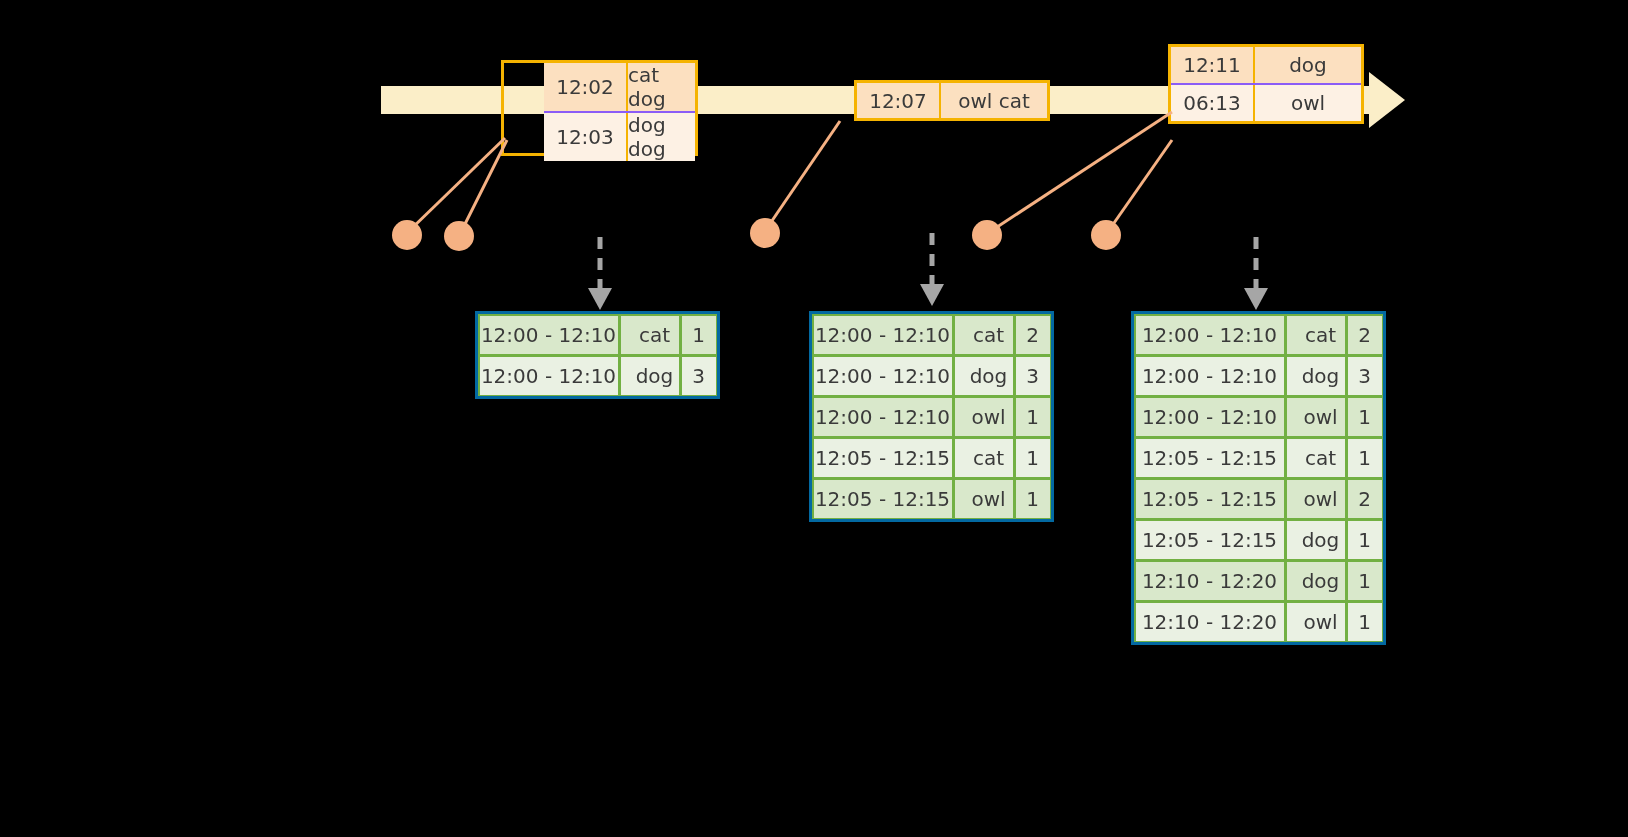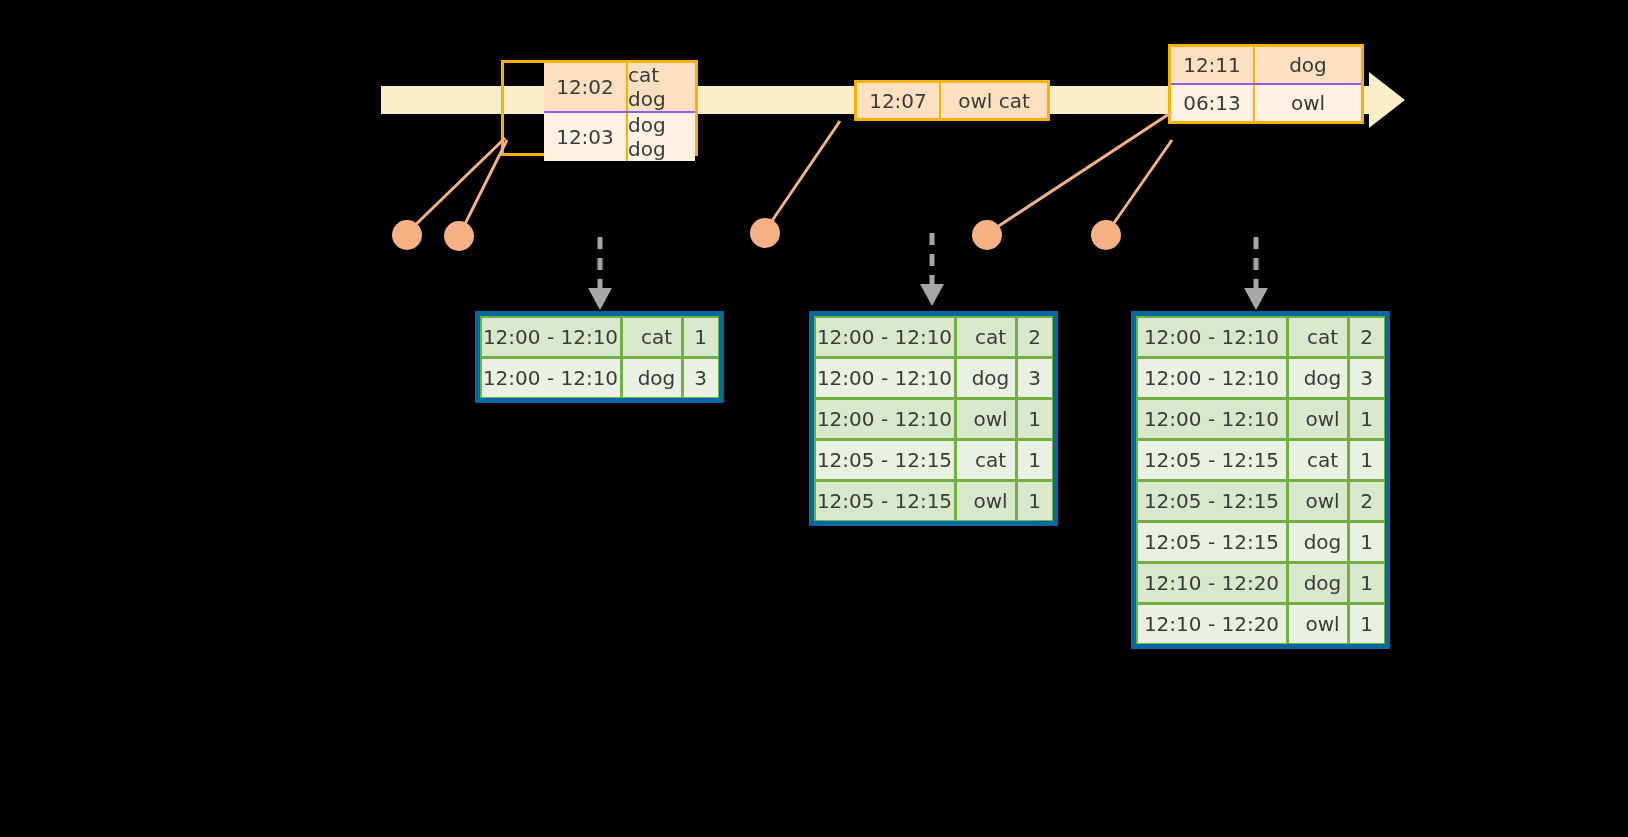--- a/index.html
+++ b/index.html
@@ -48,21 +48,21 @@
   #evt1{left:501px;top:60px;width:197px;height:96px;padding-left:40px;}
   #evt2{left:854px;top:80px;width:196px;height:41px;}
   #evt3{left:1168px;top:44px;width:196px;height:80px;}
 
   
   svg#wires{position:absolute;left:0;top:0;width:1628px;height:837px;}
 
   
   .rtable{
     position:absolute;
-    border:5px solid #0369a1;
+    border:3px solid #0369a1;
     box-sizing:border-box;
     background:#72b043;
   }
   .rrow{display:flex;}
   .rcell{
     box-sizing:border-box;
     font-size:20px;color:#3a3a3a;
     display:flex;align-items:center;justify-content:center;
     height:38px;
     margin:1.5px;

